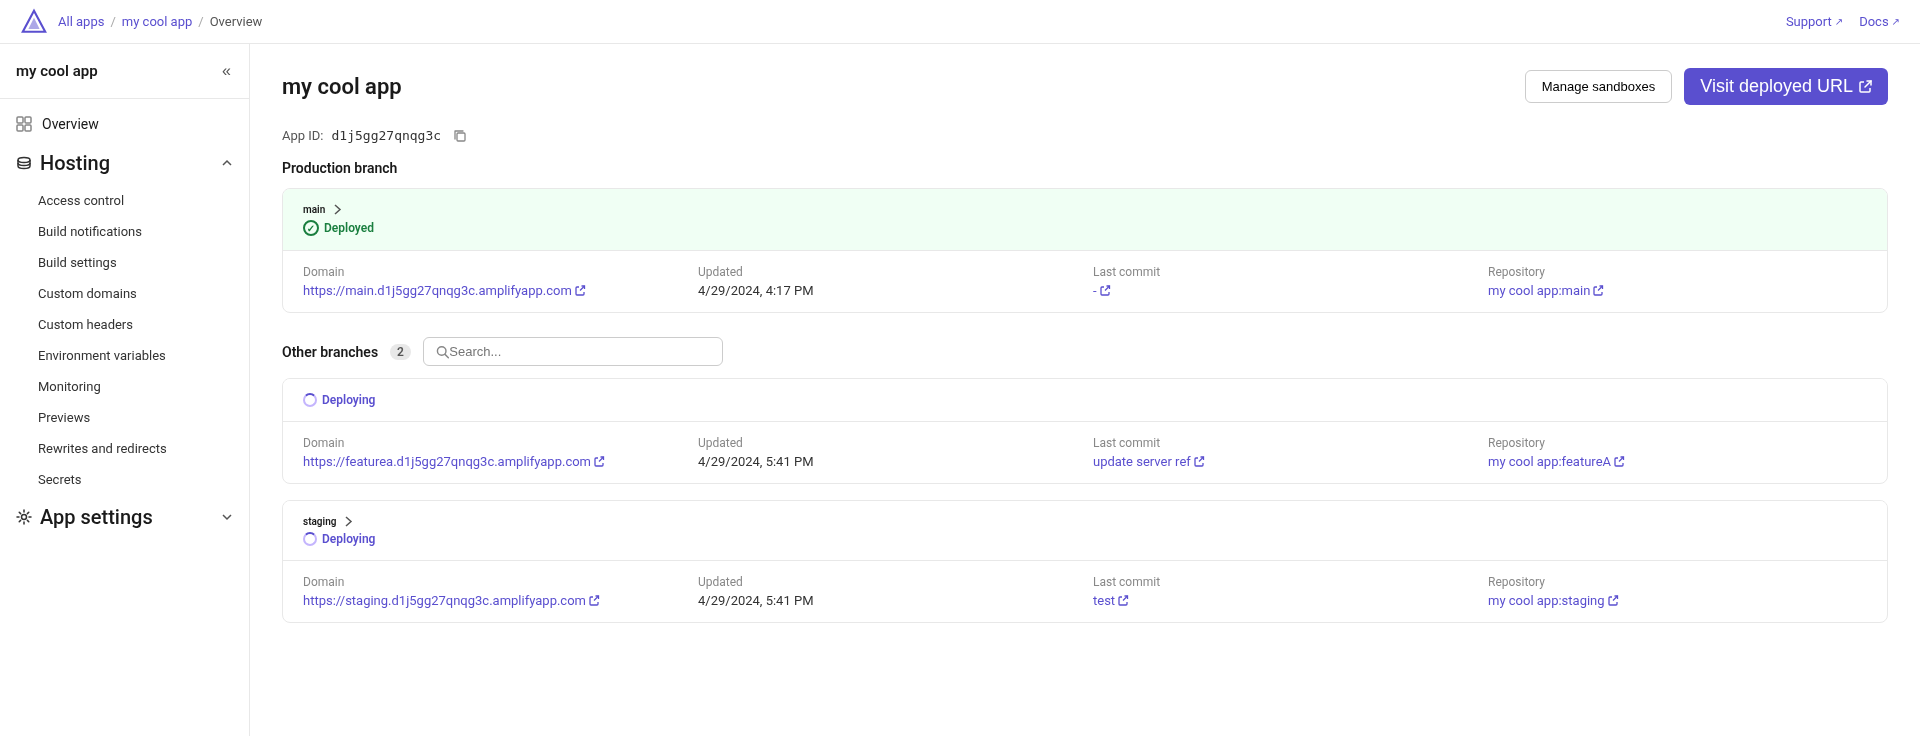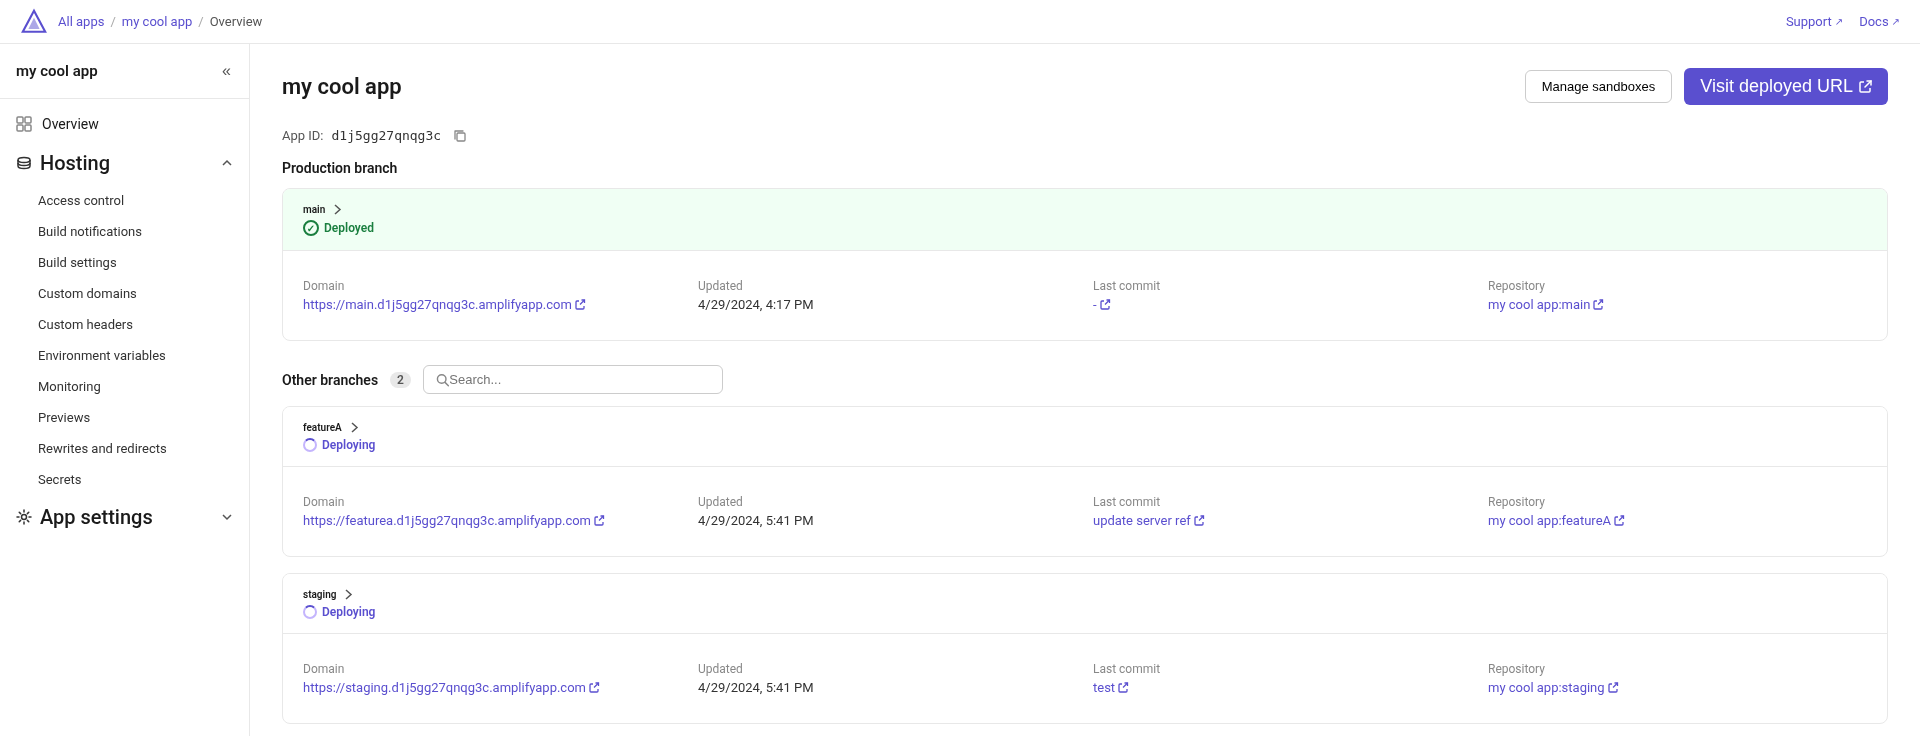--- a/index.html
+++ b/index.html
@@ -74,21 +74,21 @@
     .branch-card-header {
       padding: 14px 20px; background: #f0fff4; border-bottom: 1px solid #e8e8e8;
     }
     .branch-card-header.neutral { background: #fff; }
     .branch-name-row { display: flex; align-items: center; gap: 6px; margin-bottom: 4px; }
     .branch-name { font-size: 10px; font-weight: 600; color: #1a1a1a; cursor: pointer; }
     .status-badge { display: flex; align-items: center; gap: 5px; font-size: 12px; font-weight: 600; }
     .status-badge.deployed { color: #1a7f3f; }
     .status-badge.deploying { color: #5a4fcf; }
 
-    .branch-card-body { padding: 28px 20px; display: grid; grid-template-columns: 1fr 1fr 1fr 1fr; gap: 16px; }
+    .branch-card-body { padding: 14px 20px; display: grid; grid-template-columns: 1fr 1fr 1fr 1fr; gap: 16px; }
     .branch-info-col {}
     .branch-info-label { font-size: 12px; color: #888; margin-bottom: 4px; }
     .branch-info-value { font-size: 13px; color: #333; }
     .branch-info-link { font-size: 13px; color: #5a4fcf; text-decoration: none; display: flex; align-items: center; gap: 3px; cursor: pointer; }
 
     
     .other-branches-header {
       display: flex; align-items: center; gap: 12px; margin: 24px 0 12px;
     }
     .other-branches-title { font-size: 14px; font-weight: 600; color: #1a1a1a; }
@@ -315,26 +315,20 @@
         <svg class="search-icon" width="14" height="14" viewBox="0 0 14 14" fill="none">
           <circle cx="6" cy="6" r="4.5" stroke="#888" stroke-width="1.5"></circle>
           <line x1="9.5" y1="9.5" x2="13" y2="13" stroke="#888" stroke-width="1.5" stroke-linecap="round"></line>
         </svg>
         <input type="text" placeholder="Search..." style="">
       </div>
     </div>
 
     <div class="branch-card">
       <div class="branch-card-header neutral">
-        <div class="branch-name-row">
-          <span class="branch-name">featureA</span>
-          <svg width="13" height="13" viewBox="0 0 13 13">
-            <polyline points="4,2 9,6.5 4,11" stroke="#555" stroke-width="1.5" fill="none"></polyline>
-          </svg>
-        </div>
         <div class="status-badge deploying">
           <span class="deploying-spin"></span>
           <span>Deploying</span>
         </div>
       </div>
       <div class="branch-card-body">
         <div class="branch-info-col">
           <div class="branch-info-label">Domain</div>
           <a class="branch-info-link">
             <span>https://featurea.d1j5gg27qnqg3c.amplifyapp.com</span>

